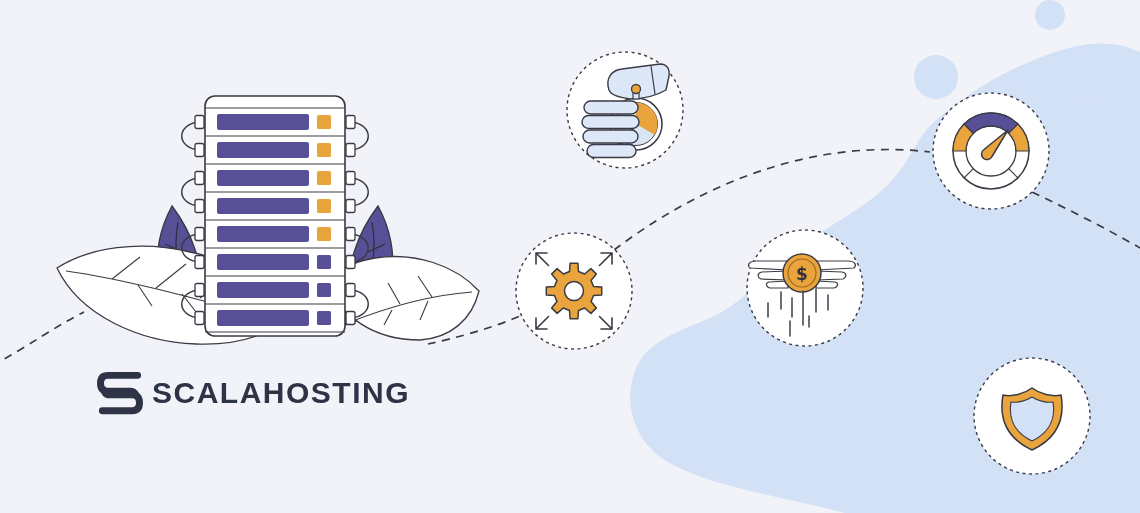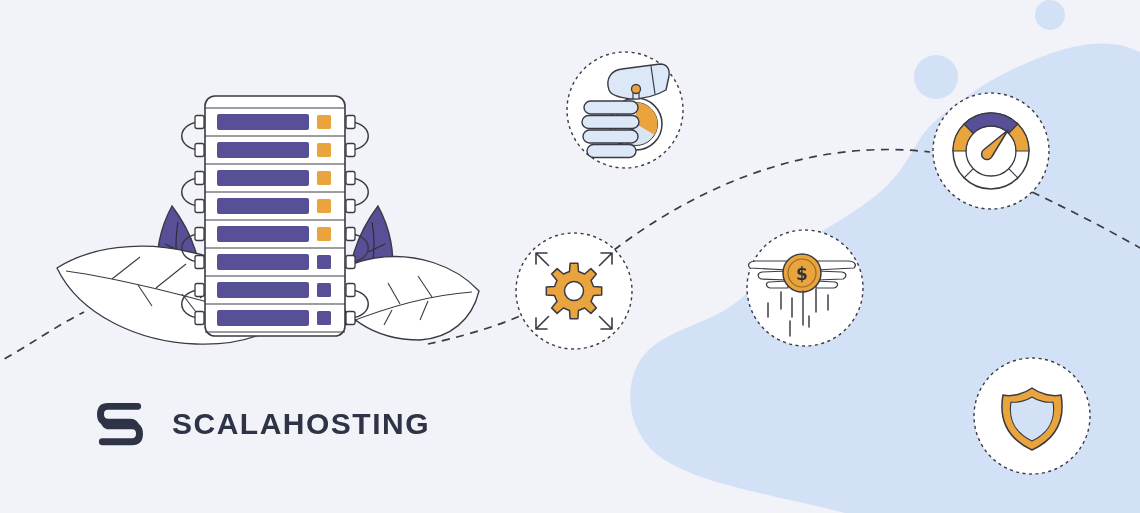--- a/index.html
+++ b/index.html
@@ -3,21 +3,21 @@
 <meta charset="utf-8">
 <style>
   :root{
     --background:#f1f3f9; --blob:#d3e1f6; --outline:#3a3a44; --purple:#575096;
     --orange:#e9a43d; --hand_blue:#dce8f8; --watch_blue:#d9e5f5; --logo:#2e3346; --white:#ffffff;
   }
   html,body{margin:0;padding:0;background:#fff;}
   .stage{position:relative;width:1140px;height:513px;background:var(--background);
          overflow:hidden;font-family:"Liberation Sans",sans-serif;}
   .stage svg.canvas{position:absolute;inset:0;display:block;}
-  .logo{position:absolute;left:92px;top:398px;height:52px;display:flex;align-items:center;gap:24px;}
+  .logo{position:absolute;left:92px;top:367px;height:52px;display:flex;align-items:center;gap:4px;}
   .logo-text{color:var(--logo);font-size:30px;font-weight:600;letter-spacing:1.5px;line-height:1;}
   .ic-circle{fill:var(--white);stroke:var(--outline);stroke-width:1.4;stroke-dasharray:3 3.5;}
   .dash-big{fill:none;stroke:var(--outline);stroke-width:1.7;stroke-dasharray:8 6.5;}
   .oline{stroke:var(--outline);}
 </style>
 </head>
 <body>
 
 <div class="stage">
   <svg class="canvas" width="1140" height="513" viewBox="0 0 1140 513">

